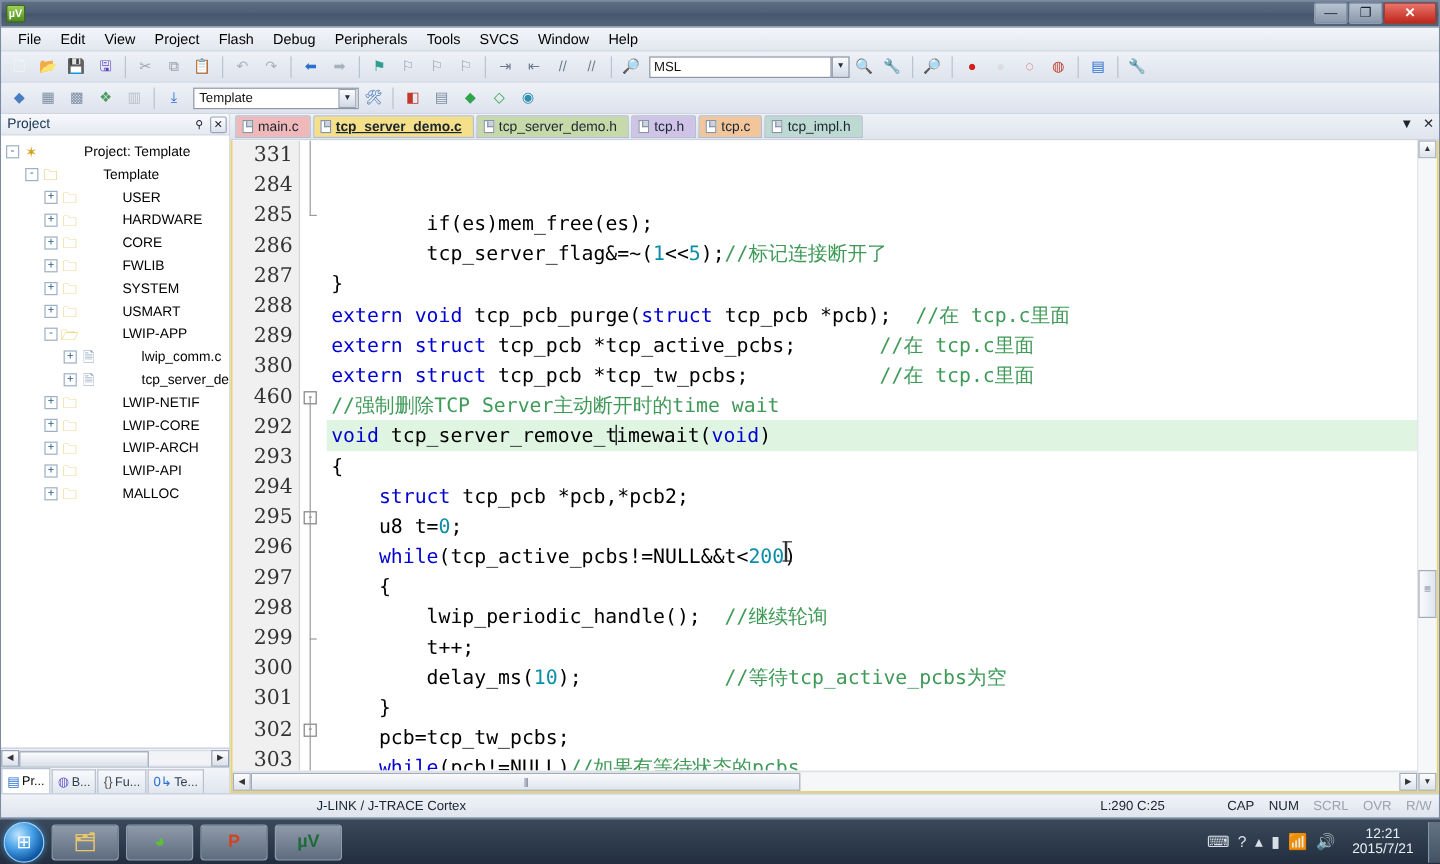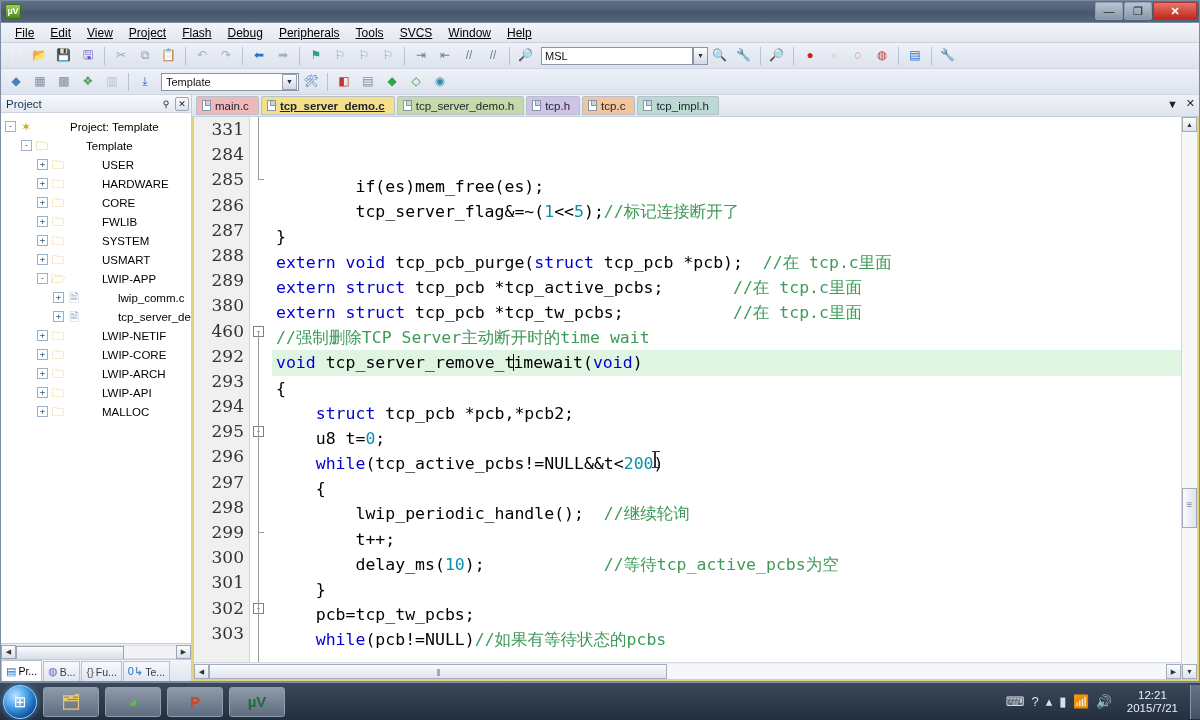--- a/index.html
+++ b/index.html
@@ -56,21 +56,21 @@
   }
 
   
   #menubar {
     height: 20px; flex: 0 0 20px;
     background: linear-gradient(to bottom,#f3f5f9,#e2e7ef);
     display: flex; align-items: center; padding-left: 6px;
     border-bottom: 1px solid #ccd4e0;
   }
   #menubar .mi {
-    padding: 2px 8px; font-size: 12px; color: #000; cursor: default; white-space: nowrap; text-decoration: underline;
+    padding: 2px 8px; font-size: 12px; color: #000; cursor: default; white-space: nowrap;
   }
 
   
   .toolbar {
     height: 26px; flex: 0 0 26px;
     background: linear-gradient(to bottom,#eef1f7,#dde3ed);
     display: flex; align-items: center; padding-left: 3px;
     border-bottom: 1px solid #cfd6e2;
   }
   .tb-btn {
@@ -752,20 +752,34 @@
             <div class="vs-arrow">▲</div>
             <div class="vs-track">
               <div class="vs-thumb"></div>
             </div>
             <div class="vs-arrow">▼</div>
           </div>
         </div>
       </div>
     </div>
 
+    <div id="statusbar">
+      <div class="sb-cell" style="width:180px"></div>
+      <div class="sb-cell" style="width:290px; text-align:center">J-LINK / J-TRACE Cortex</div>
+      <div class="sb-cell sb-flex"></div>
+      <div class="sb-cell">L:290 C:25</div>
+      <div class="sb-cell" style="width:40px"></div>
+      <div id="status-flags" style="display:flex">
+          <div class="sb-cell">CAP</div>
+          <div class="sb-cell">NUM</div>
+          <div class="sb-cell sb-dim">SCRL</div>
+          <div class="sb-cell sb-dim">OVR</div>
+          <div class="sb-cell sb-dim">R/W</div>
+        </div>
+    </div>
   </div>
 
   <div id="taskbar">
     <div id="start-orb">⊞</div>
     <div id="task-buttons" style="display:flex;align-items:center">
         <div class="task-btn">
           <span style="color: rgb(232, 199, 106); font-size: 15px; font-weight: bold;">🗂</span>
         </div>
         <div class="task-btn">
           <span style="color: rgb(95, 191, 58); font-size: 15px; font-weight: bold;">◕</span>

